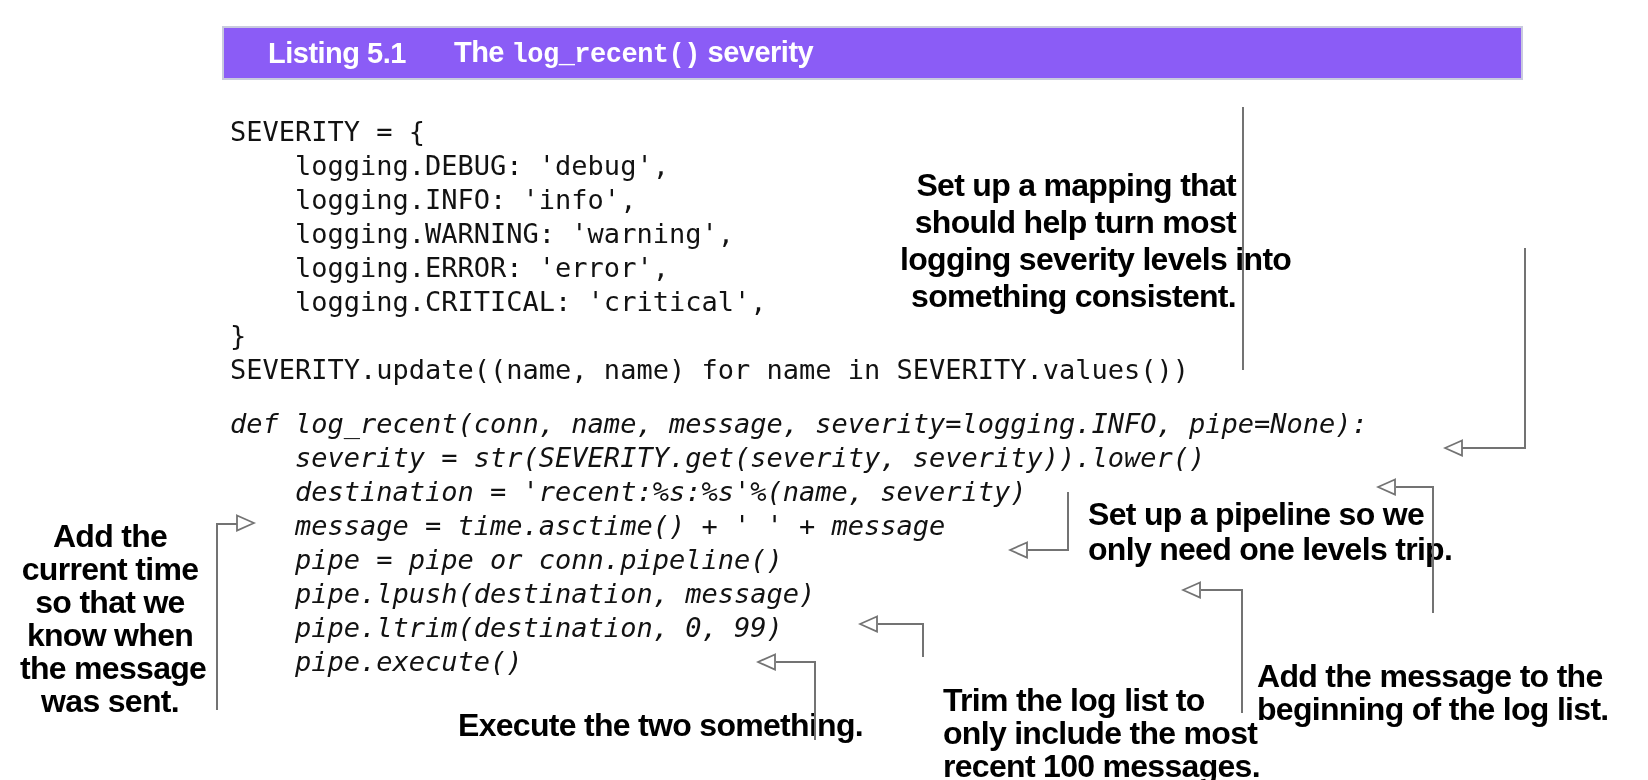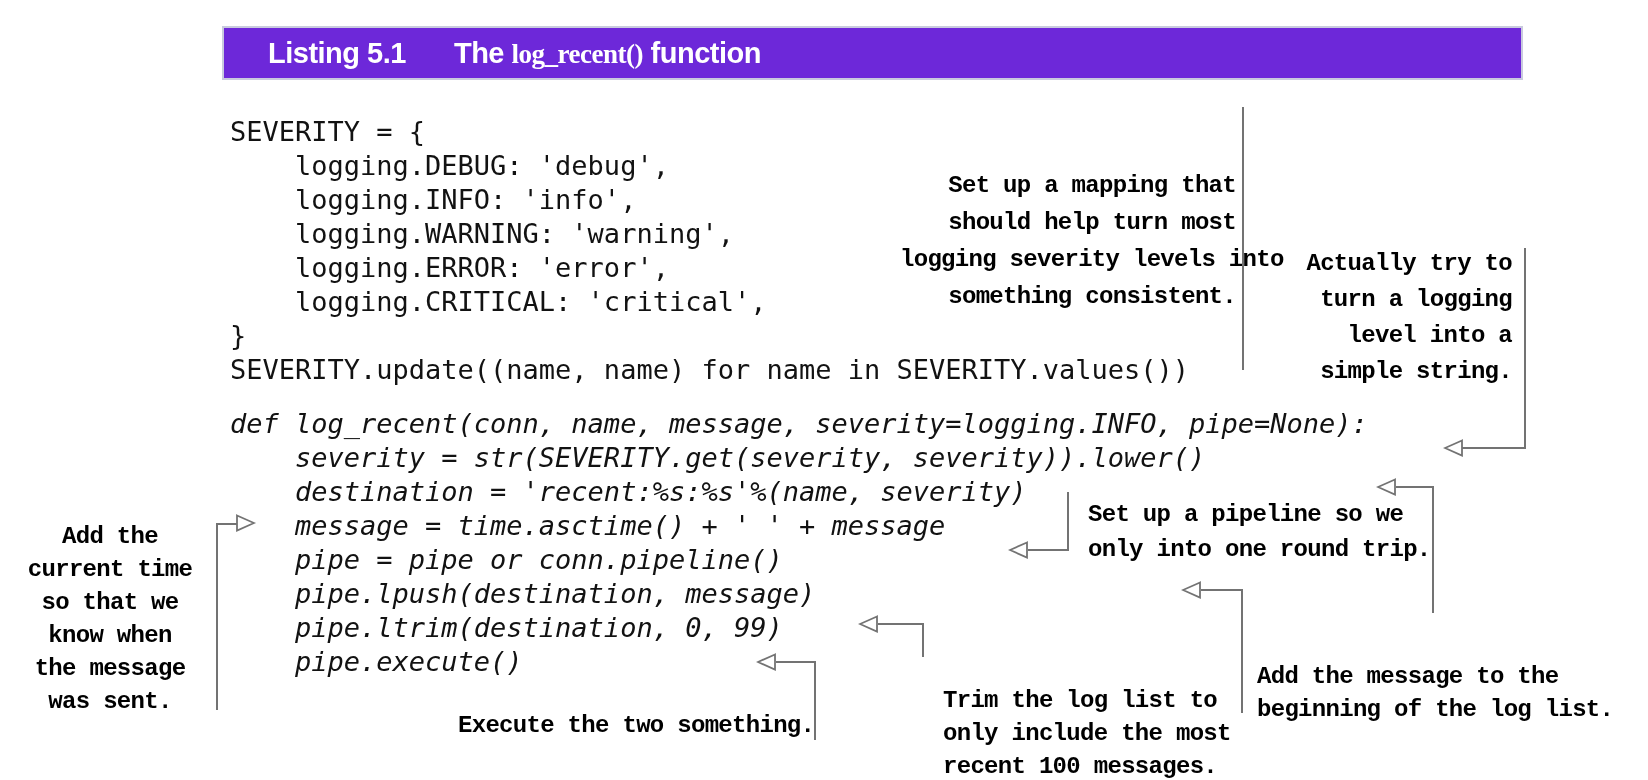--- a/index.html
+++ b/index.html
@@ -1,35 +1,35 @@
 <!DOCTYPE html>
 <html><head>
 <meta charset="utf-8">
 <style>
   html,body{margin:0;padding:0;background:#ffffff;}
   .page{position:relative;width:1648px;height:780px;background:#ffffff;overflow:hidden;
         font-family:"Liberation Sans",sans-serif;color:#000;}
 
   
   .listing-bar{position:absolute;left:222px;top:26px;width:1297px;height:50px;
-       background:#6d28d9;border:2px solid #c9cade;box-sizing:content-box;
+       background:#8b5cf6;border:2px solid #c9cade;box-sizing:content-box;
        display:flex;align-items:center;color:#ffffff;}
   .listing-label{font-weight:bold;font-size:29px;margin-left:44px;letter-spacing:-0.5px;}
   .listing-title{font-weight:bold;font-size:29px;margin-left:48px;letter-spacing:-0.5px;}
-  .listing-title .mono{font-family:Liberation Serif, serif;font-weight:bold;font-size:27px;}
+  .listing-title .mono{font-family:Liberation Mono, monospace;font-weight:bold;font-size:27px;}
 
   
   pre.code{position:absolute;left:218px;margin:12px;color:#121212;
        font-family:"DejaVu Sans Mono",monospace;font-size:27px;line-height:34px;white-space:pre;}
   #code1{top:103px;}
   #code2{top:395px;font-style:italic;}
 
   
-  .ann{position:absolute;font-weight:bold;font-size:24px;letter-spacing:-0.7px;
-       white-space:pre;line-height:33px;color:#000;font-family:Liberation Mono, monospace;}
+  .ann{position:absolute;font-weight:bold;font-size:32px;letter-spacing:-0.7px;
+       white-space:pre;line-height:33px;color:#000;}
   #ann-mapping{left:900px;width:336px;top:167px;text-align:right;line-height:37px;}
   #ann-simple-string{left:1280px;width:232px;top:246px;text-align:right;line-height:36px;}
   #ann-create-key{left:1450px;top:474px;line-height:37px;}
   #ann-pipeline{left:1088px;top:497px;line-height:35px;}
   #ann-current-time{left:20px;width:180px;top:520px;text-align:center;line-height:33px;}
   #ann-execute{left:458px;top:709px;}
   #ann-trim{left:943px;top:684px;}
   #ann-lpush{left:1257px;top:660px;}
 
   
@@ -45,21 +45,21 @@
   #c7v{left:922px;top:624px;height:33px;}   #c7h{left:878px;top:623px;width:46px;}  #c7a{left:858px;top:615px;}
   #c8v{left:1241px;top:590px;height:123px;} #c8h{left:1201px;top:589px;width:42px;} #c8a{left:1181px;top:581px;}
 </style>
 </head>
 <body>
 
 <div class="page">
 
   <div class="listing-bar">
     <span class="listing-label">Listing 5.1</span>
-    <span class="listing-title"><span>The </span><span class="mono">log_recent()</span><span> function</span></span>
+    <span class="listing-title"><span>The </span><span class="mono">log_recent()</span><span> severity</span></span>
   </div>
 
   <pre class="code" id="code1">SEVERITY = {
     logging.DEBUG: 'debug',
     logging.INFO: 'info',
     logging.WARNING: 'warning',
     logging.ERROR: 'error',
     logging.CRITICAL: 'critical',
 }
 SEVERITY.update((name, name) for name in SEVERITY.values())</pre>
@@ -69,26 +69,22 @@
     message = time.asctime() + ' ' + message
     pipe = pipe or conn.pipeline()
     pipe.lpush(destination, message)
     pipe.ltrim(destination, 0, 99)
     pipe.execute()</pre>
 
   <div class="ann" id="ann-mapping">Set up a mapping that
 should help turn most
 logging severity levels into
 something consistent.</div>
-  <div class="ann" id="ann-simple-string">Actually try to
-turn a logging
-level into a
-simple string.</div>
   <div class="ann" id="ann-pipeline">Set up a pipeline so we
-only into one round trip.</div>
+only need one levels trip.</div>
   <div class="ann" id="ann-current-time">Add the
 current time
 so that we
 know when
 the message
 was sent.</div>
   <div class="ann" id="ann-execute">Execute the two something.</div>
   <div class="ann" id="ann-trim">Trim the log list to
 only include the most
 recent 100 messages.</div>

